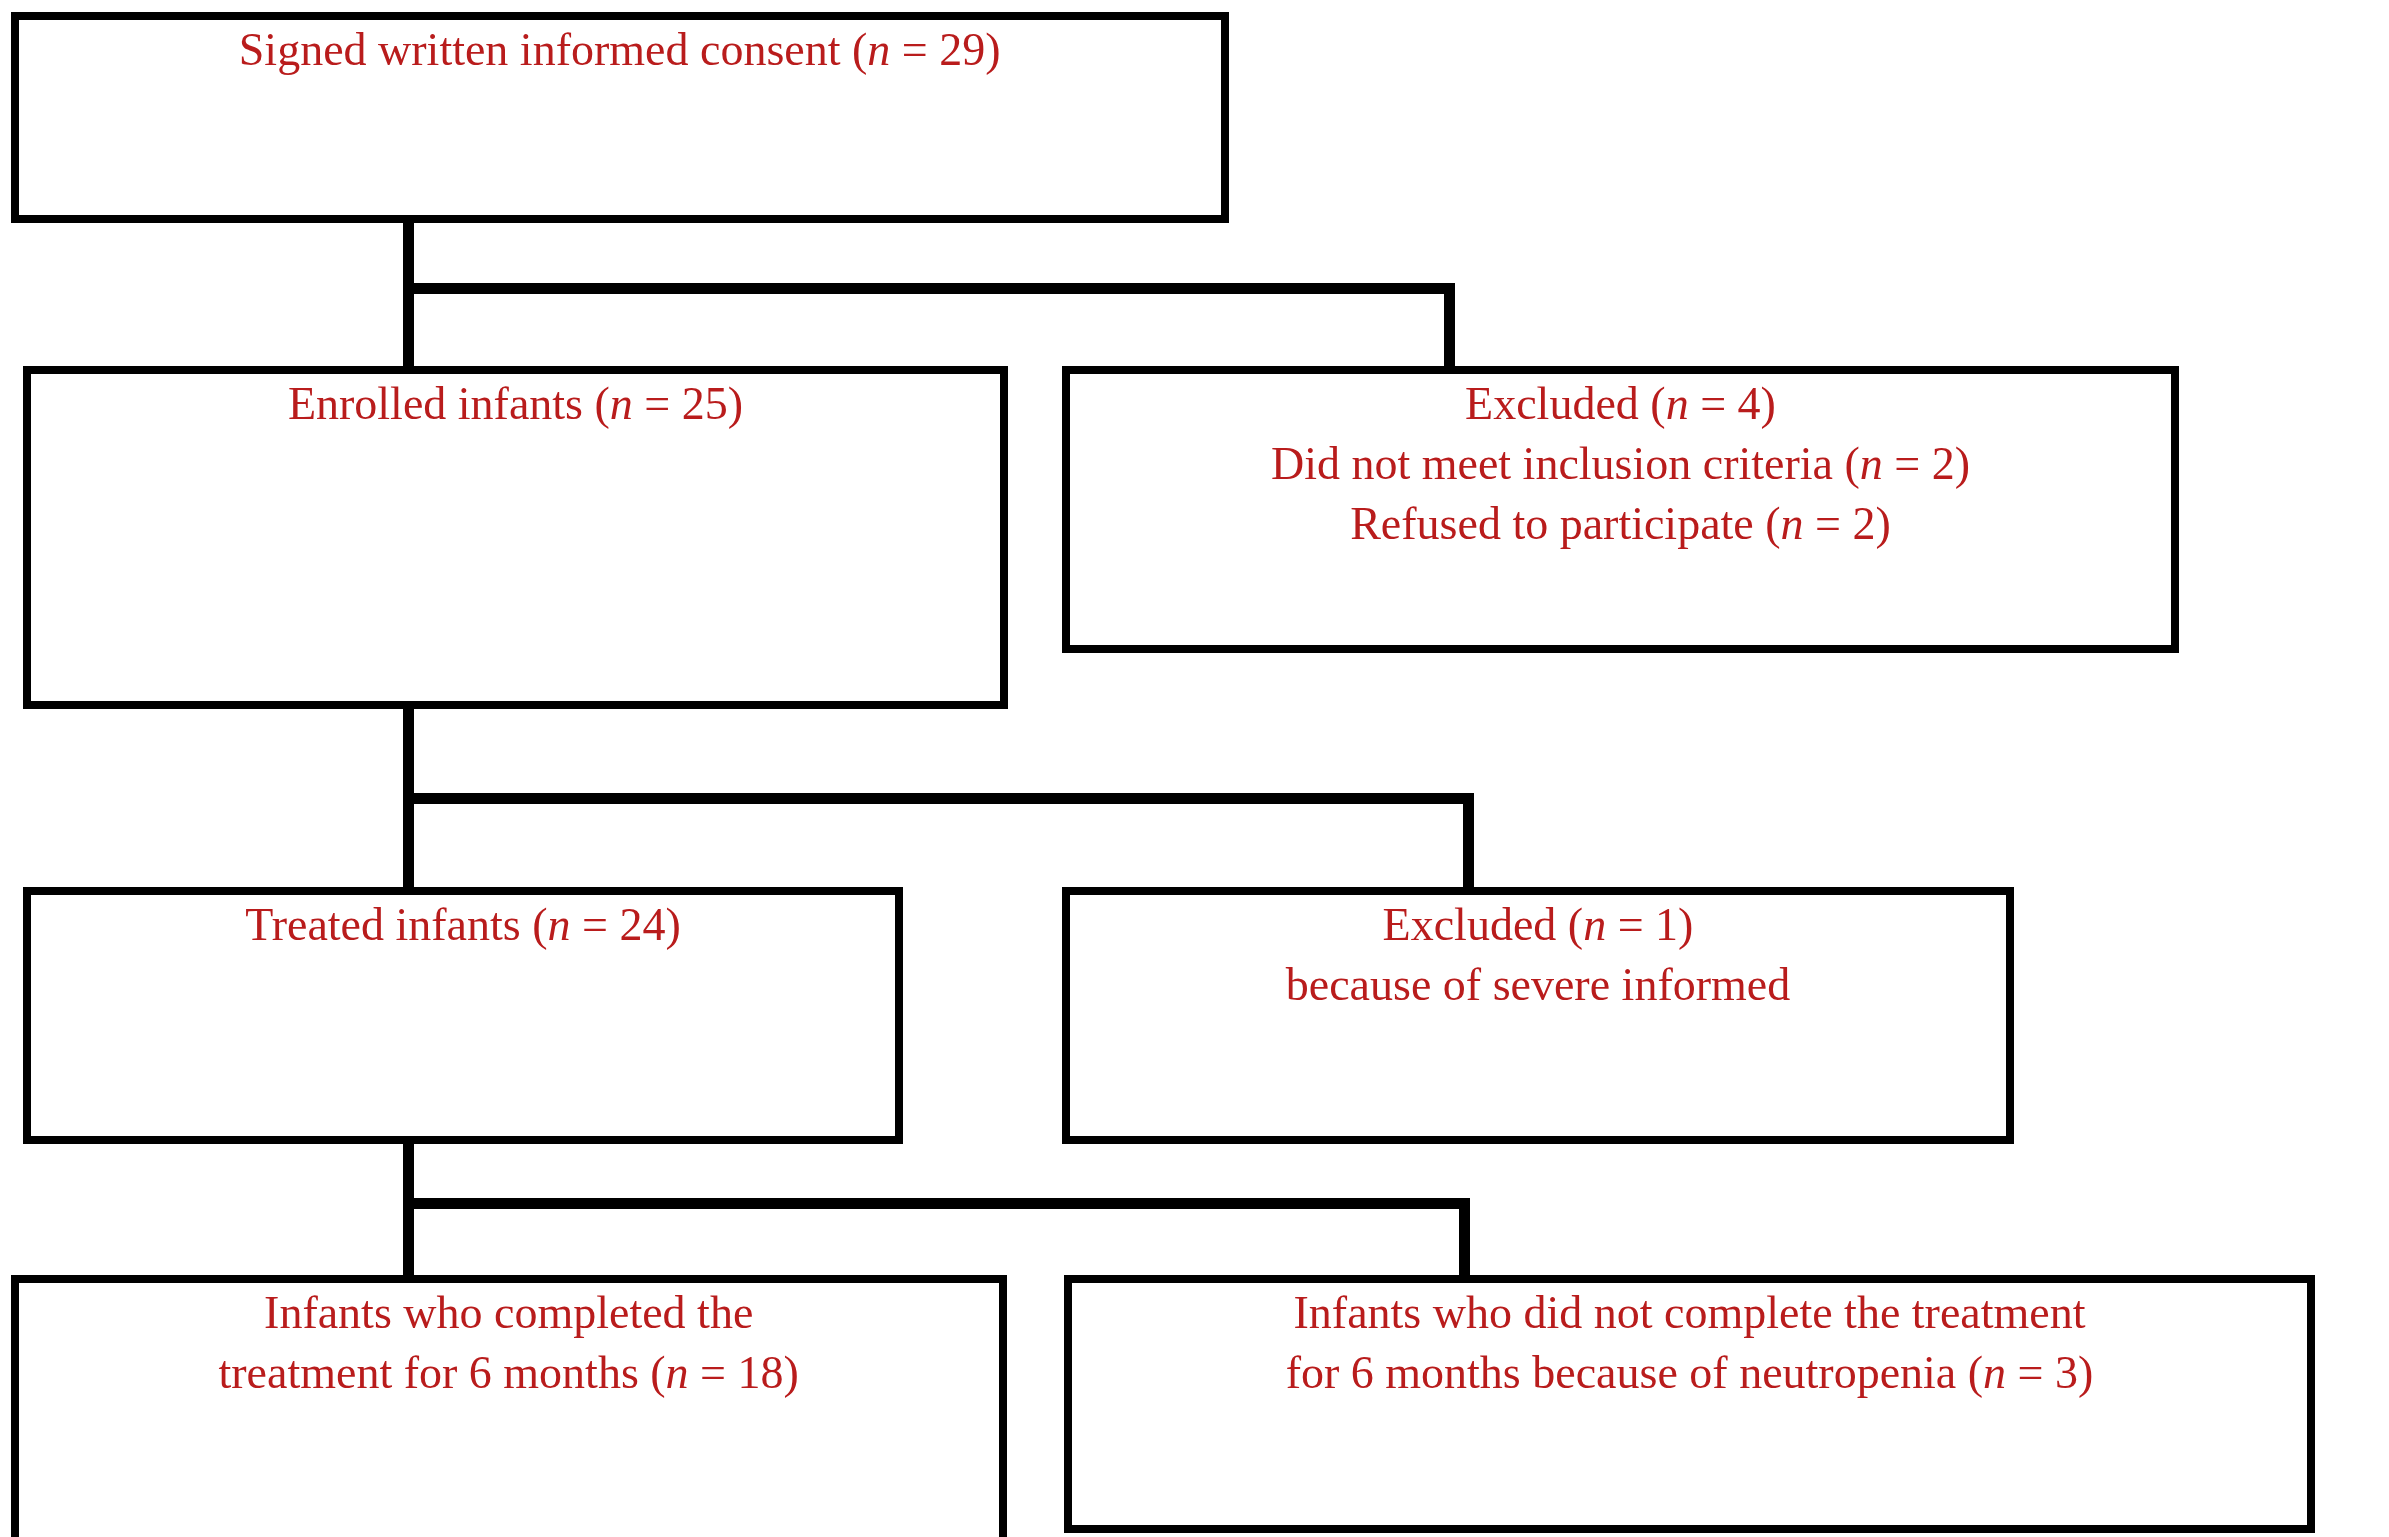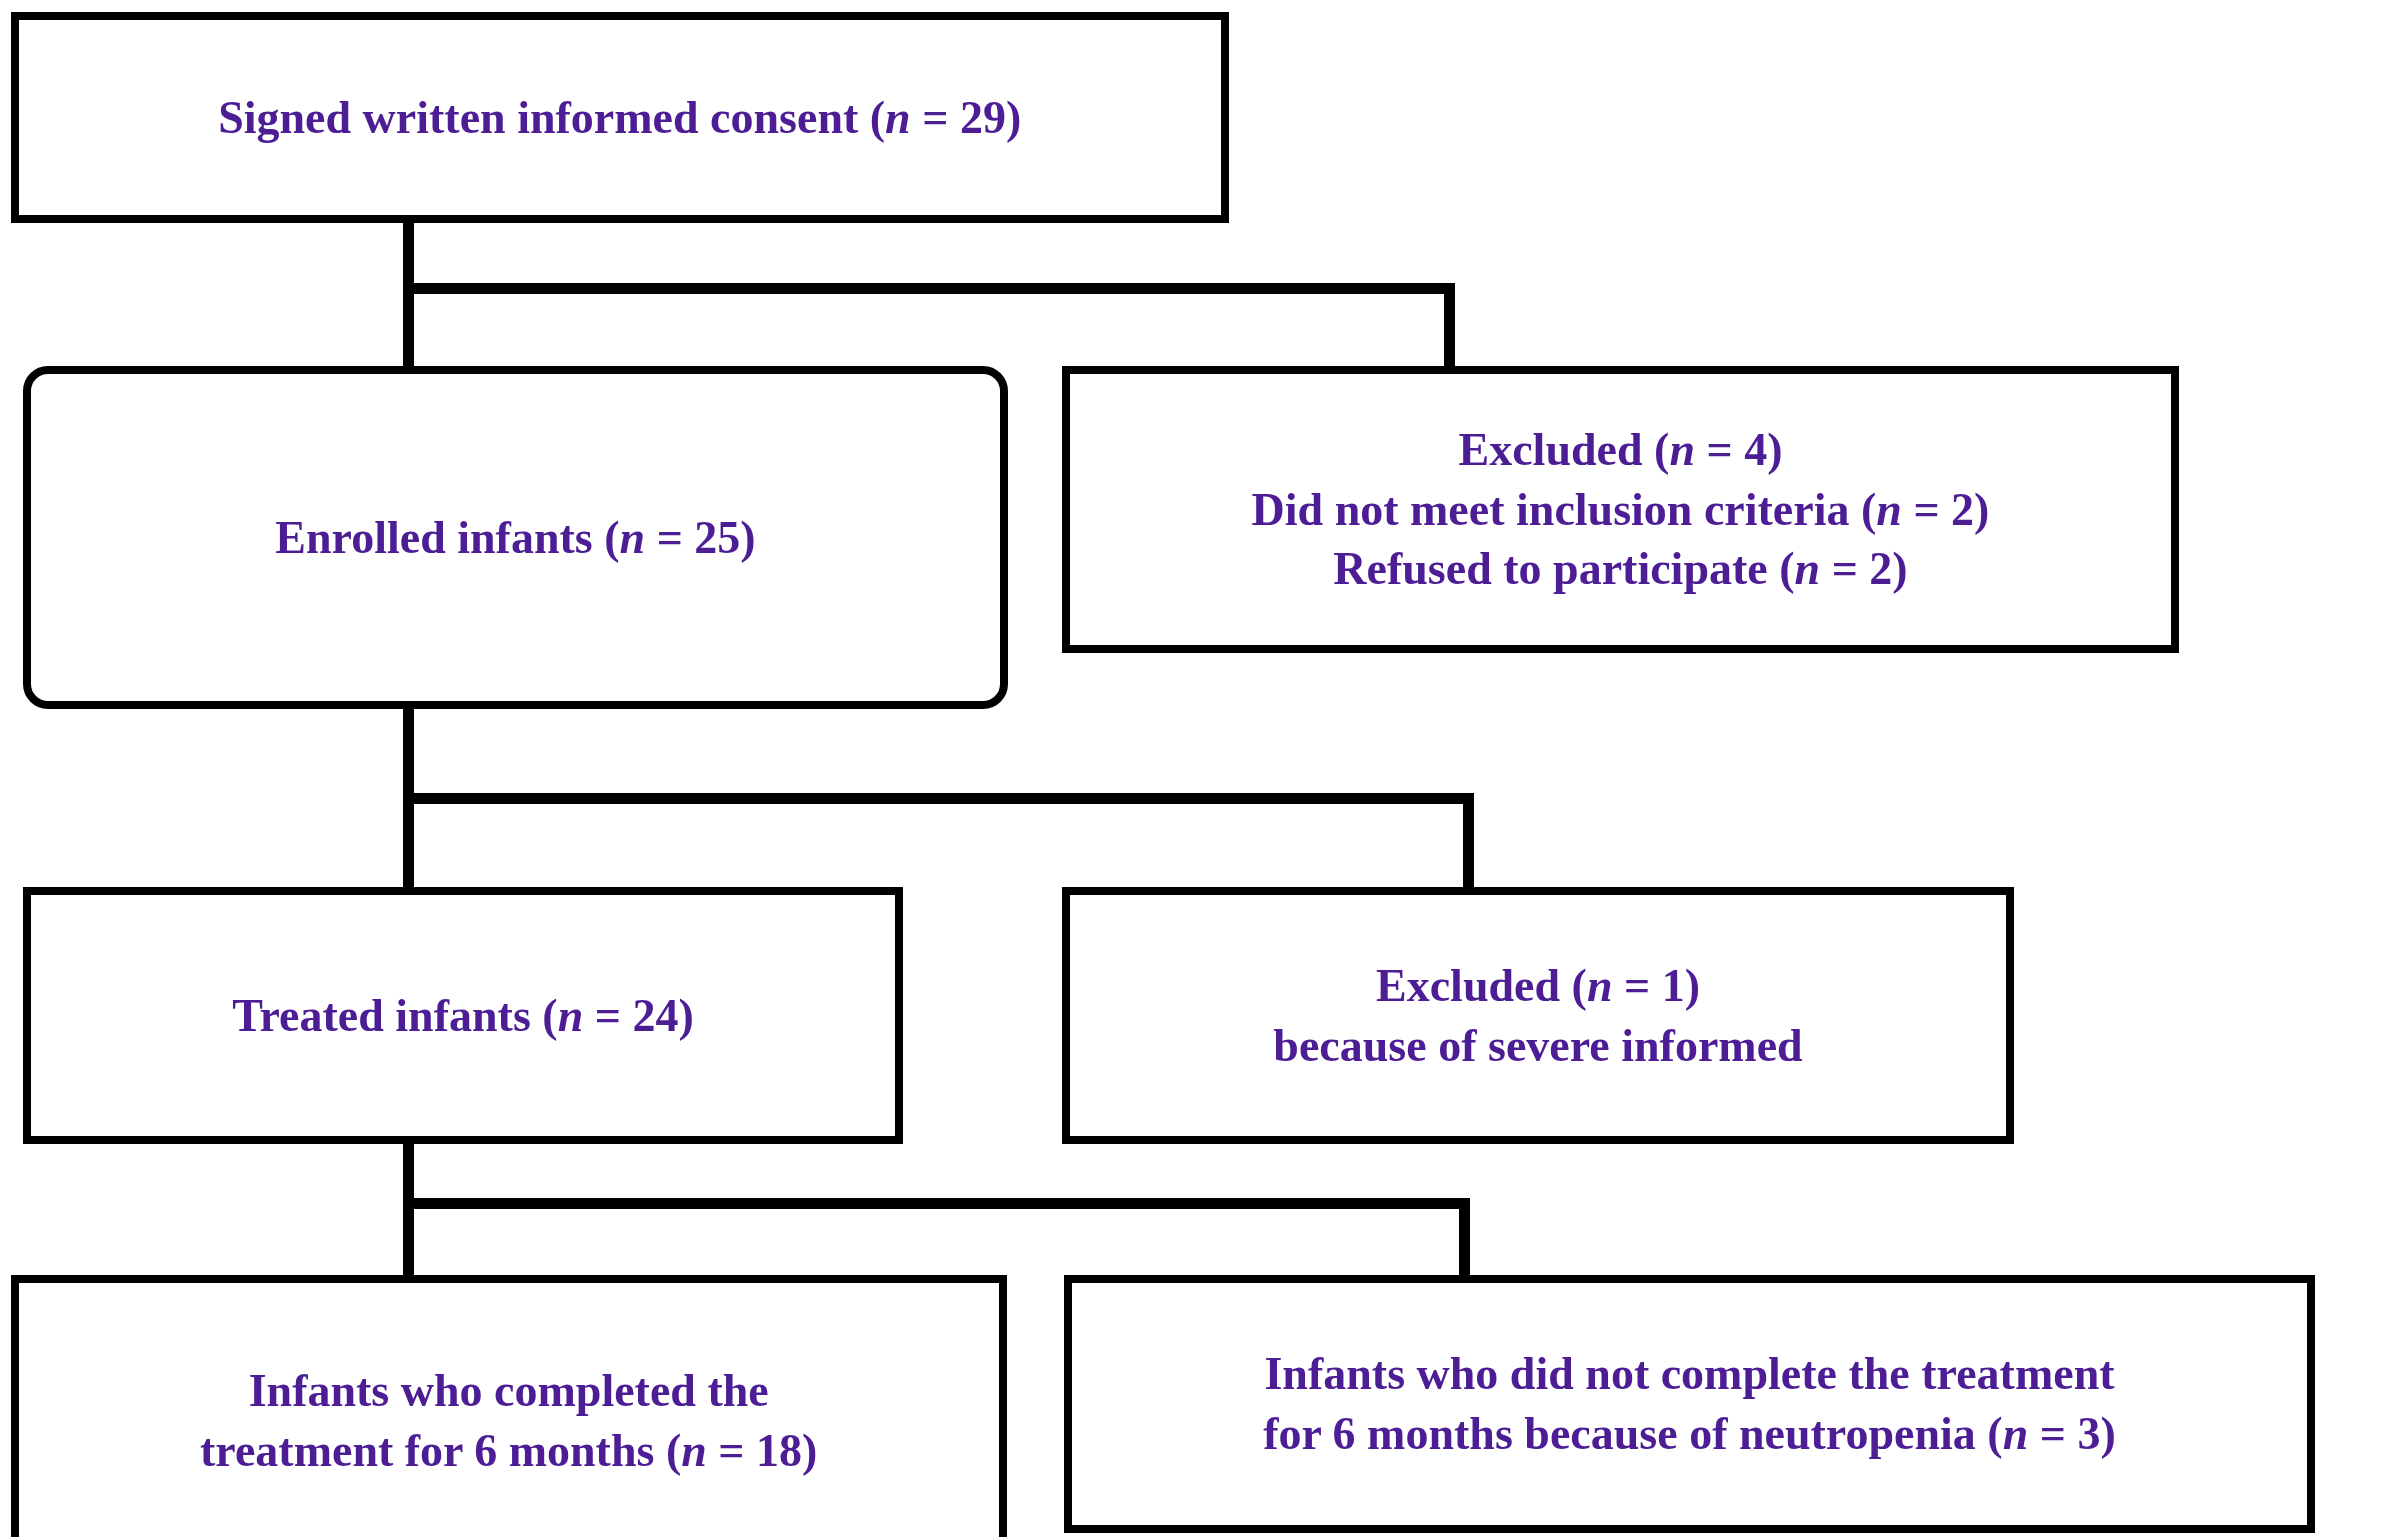--- a/index.html
+++ b/index.html
@@ -14,26 +14,25 @@
     background: #ffffff;
     font-family: "Liberation Serif", "DejaVu Serif", serif;
     overflow: hidden;
   }
   .node {
     position: absolute;
     box-sizing: border-box;
     border: 8.4px solid #000000;
     background: #ffffff;
     display: flex;
-    align-items: center;
+    align-items: flex-start;
     justify-content: center;
     text-align: center;
-    color: #4c1d95;
+    color: #b91c1c;
     z-index: 3;
-    font-weight: bold;
   }
   .node .lines {
     display: block;
     width: 100%;
     line-height: 1.30;
     font-size: 46px;
   }
   .node .ln {
     display: block;
     white-space: nowrap;
@@ -77,21 +76,21 @@
   <div class="conn" style="left:1459px; top:1198px; width:10.7px; height:82px;"></div>
 
   <div class="node" style="left:10.7px; top:12.2px; width:1218px; height:211px;">
     <span class="lines">
       <span class="ln">
         <span>Signed written informed consent (</span><span class="ital">n</span><span> = 29)</span>
       </span>
     </span>
   </div>
 
-  <div class="node" style="left:23px; top:366px; width:985px; height:343px;border-radius:25px;">
+  <div class="node" style="left:23px; top:366px; width:985px; height:343px;">
     <span class="lines">
       <span class="ln">
         <span>Enrolled infants (</span><span class="ital">n</span><span> = 25)</span>
       </span>
     </span>
   </div>
 
   <div class="node" style="left:1062px; top:366px; width:1117px; height:287px;">
     <span class="lines">
       <span class="ln">

